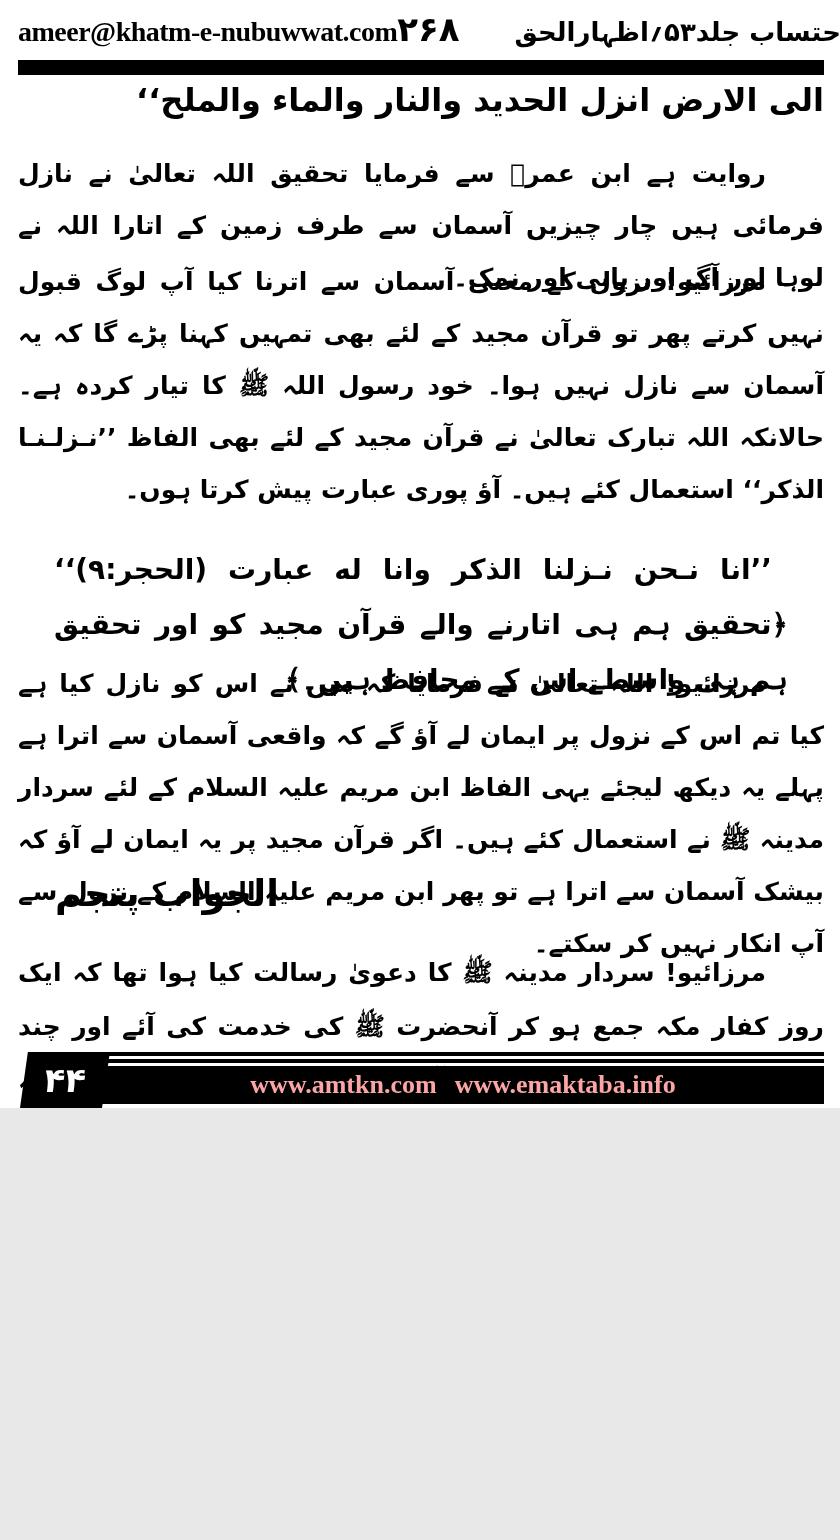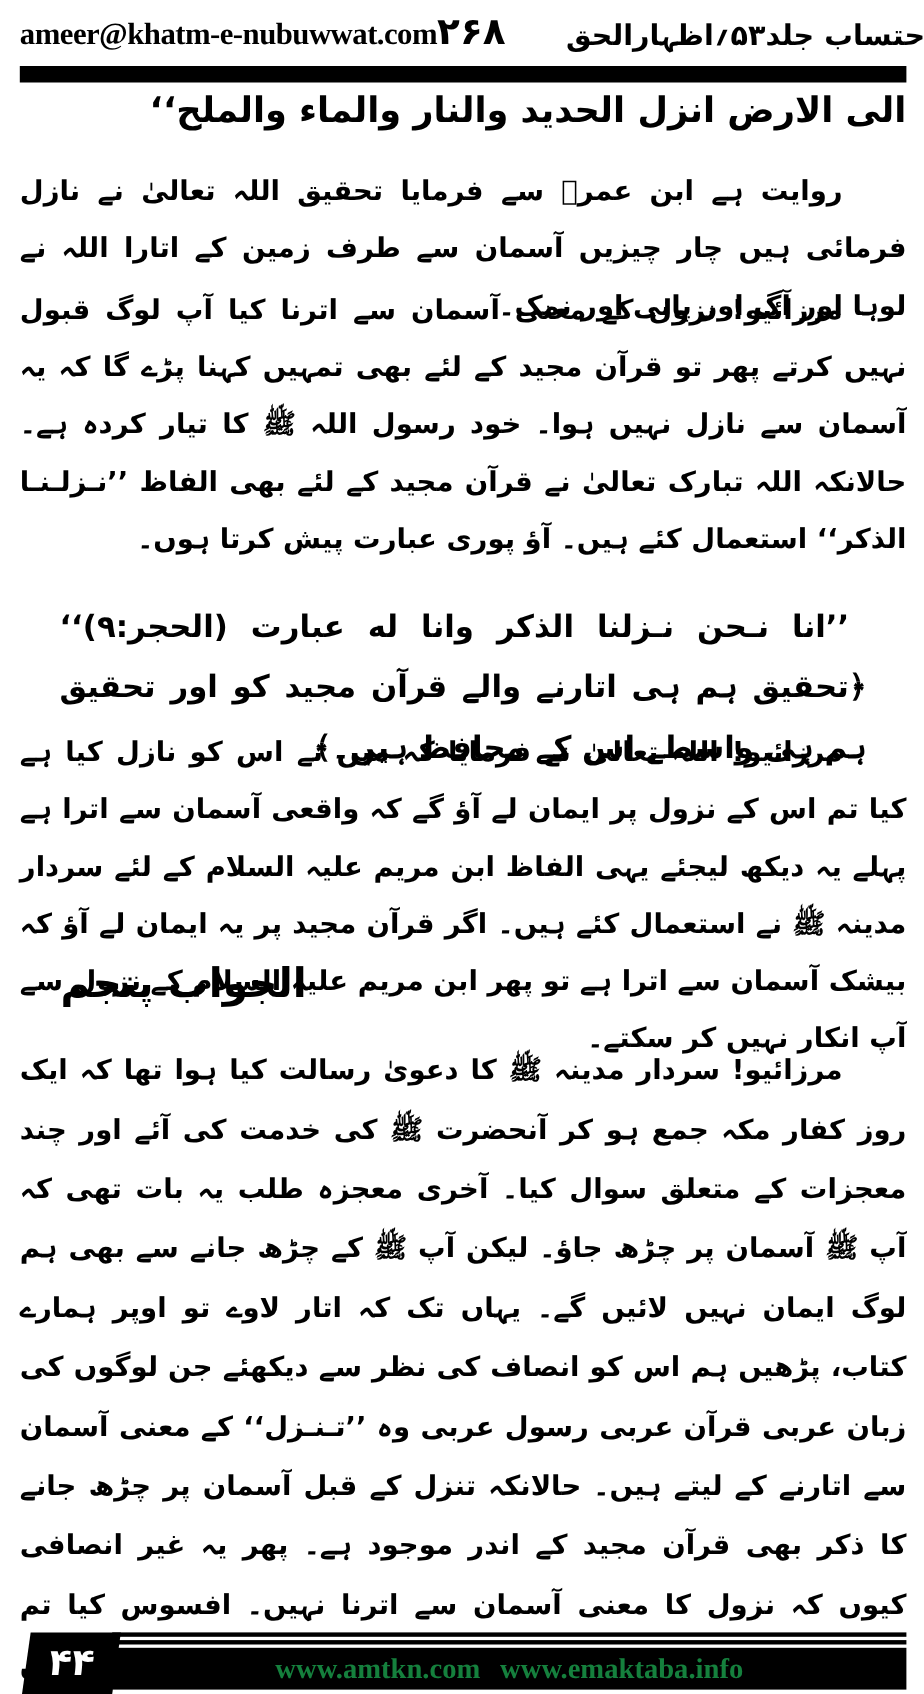--- a/index.html
+++ b/index.html
@@ -1,19 +1,19 @@
 <!DOCTYPE html>
 <html lang="ur"><head>
 <meta charset="utf-8">
 <style>
   html, body { margin: 0; padding: 0; background: #e8e8e8; }
   .page {
     position: relative;
     width: 840px;
-    height: 1540px;
+    height: 1108px;
     margin: 0 auto;
     background: #ffffff;
     color: #000000;
     overflow: hidden;
     font-family: "DejaVu Sans", sans-serif;
   }
 
   
   .header {
     position: absolute;
@@ -118,21 +118,21 @@
     left: 102px; right: 16px; bottom: 4px;
   }
   .footer-stripe {
     height: 4px;
     background: #000000;
     margin-bottom: 3px;
   }
   .footer-bar {
     height: 38px;
     background: #000000;
-    color: #15803d;
+    color: #fca5a5;
     display: flex;
     align-items: center;
     justify-content: center;
     gap: 18px;
     font-family: "Liberation Serif", serif;
     font-weight: 700;
     font-size: 26px;
     white-space: nowrap;
   }
 </style>

